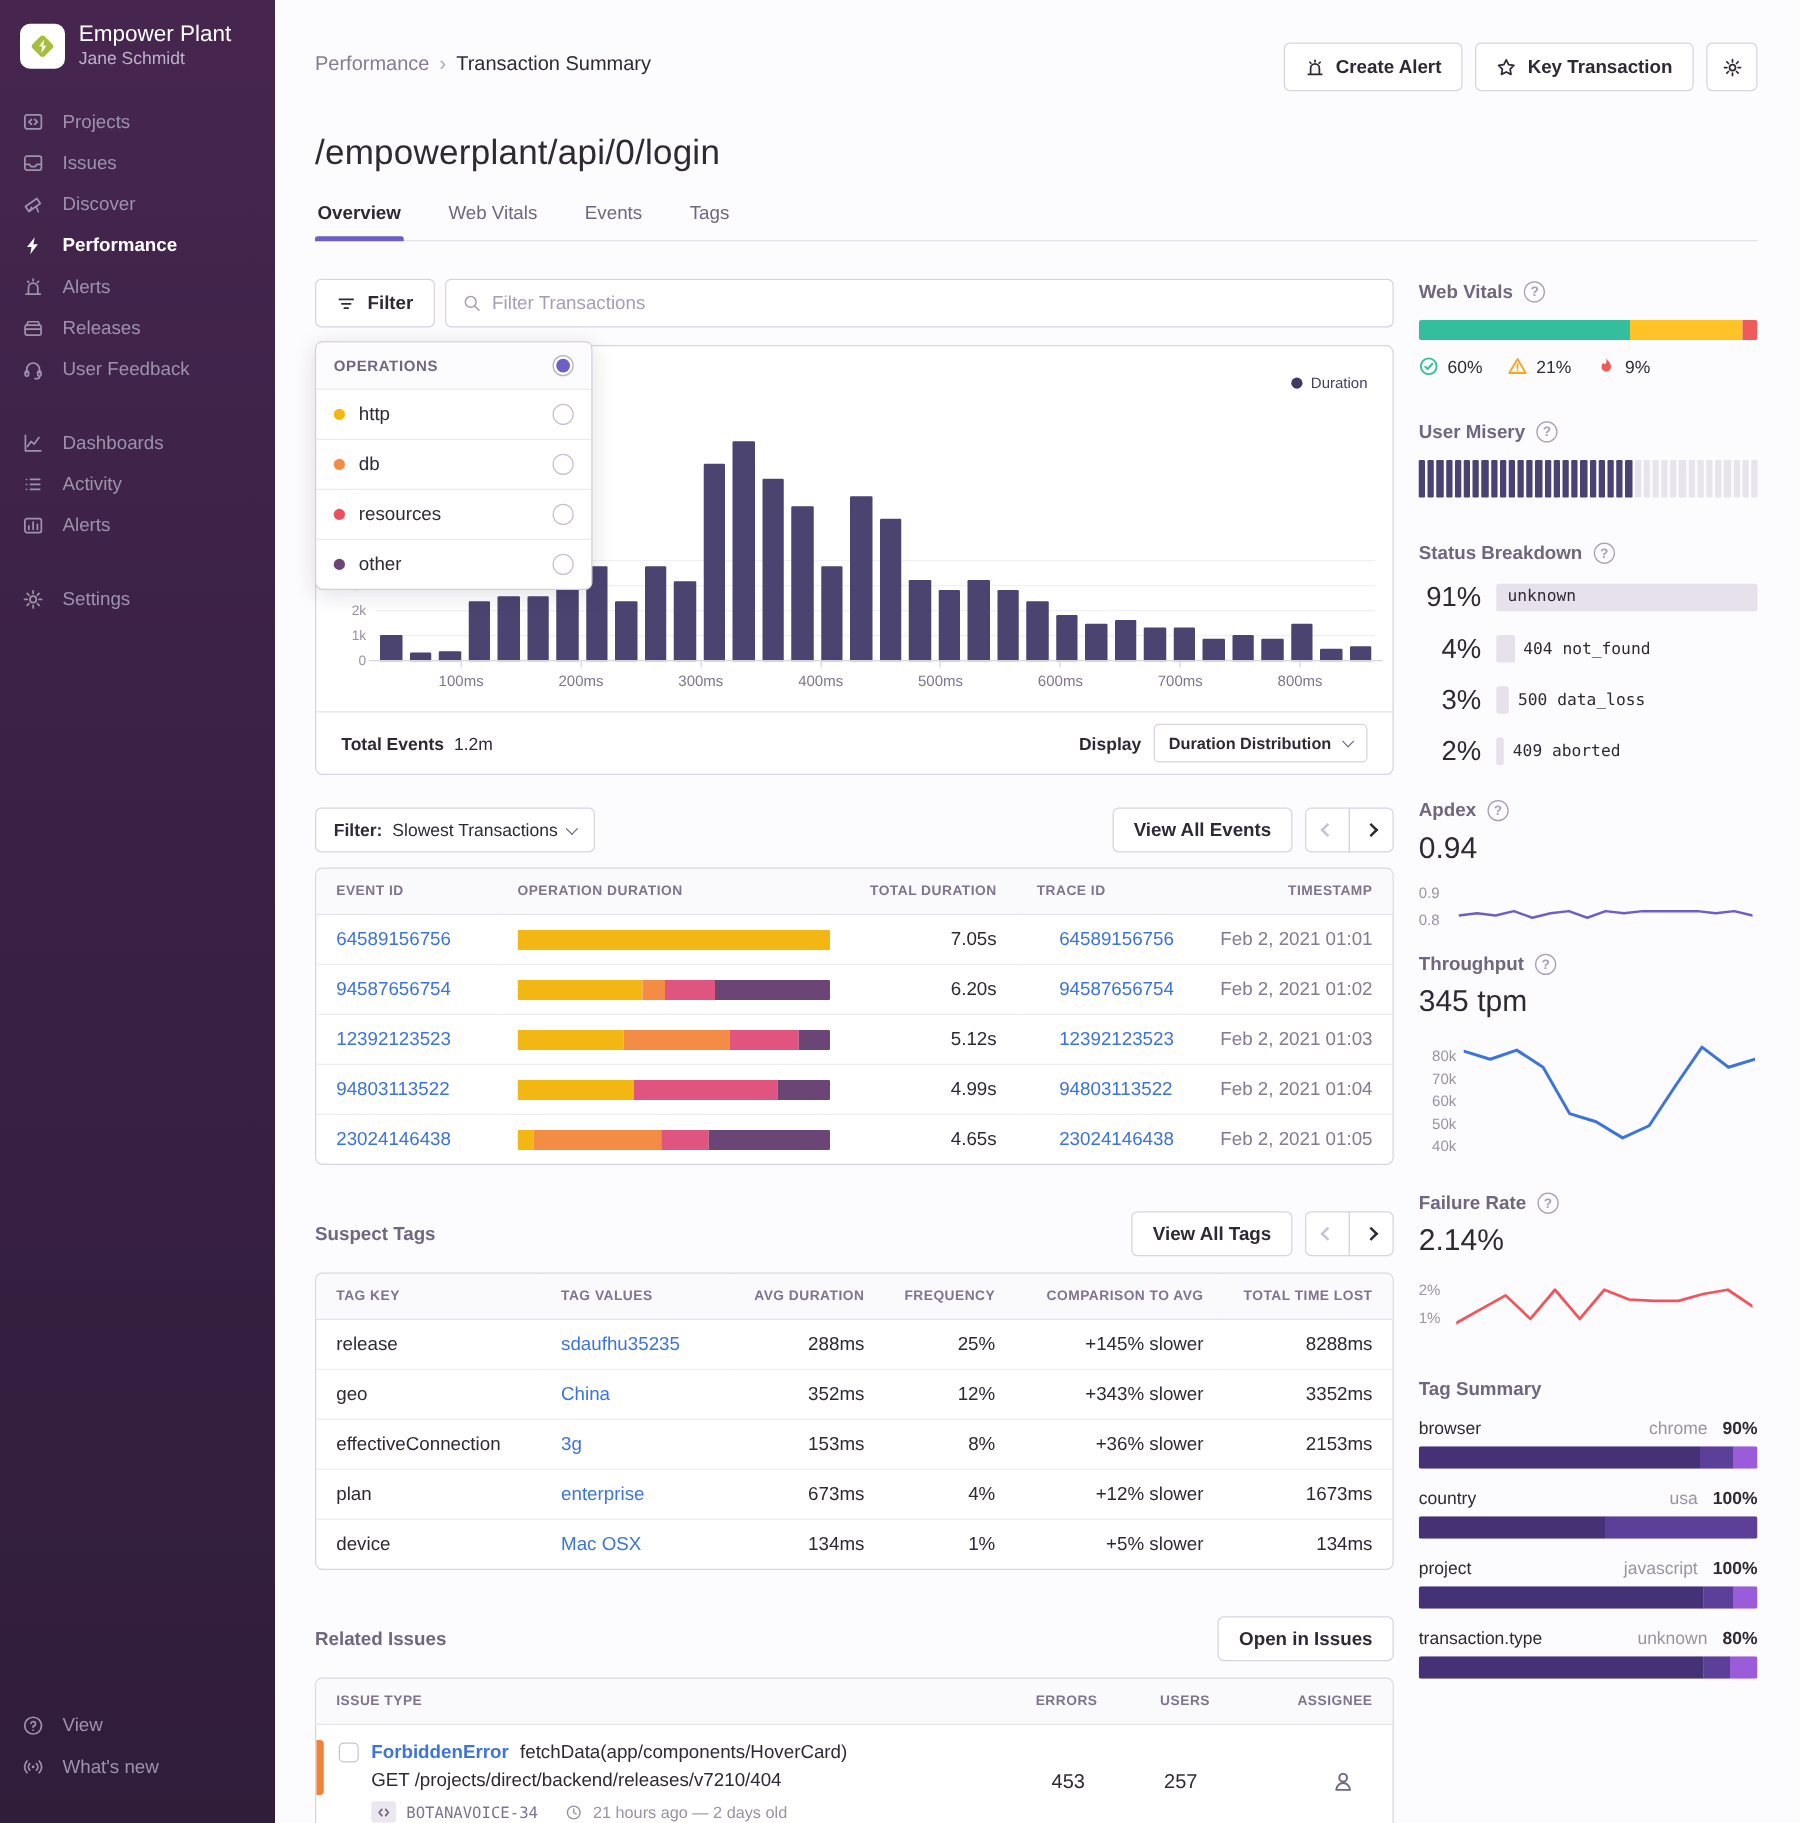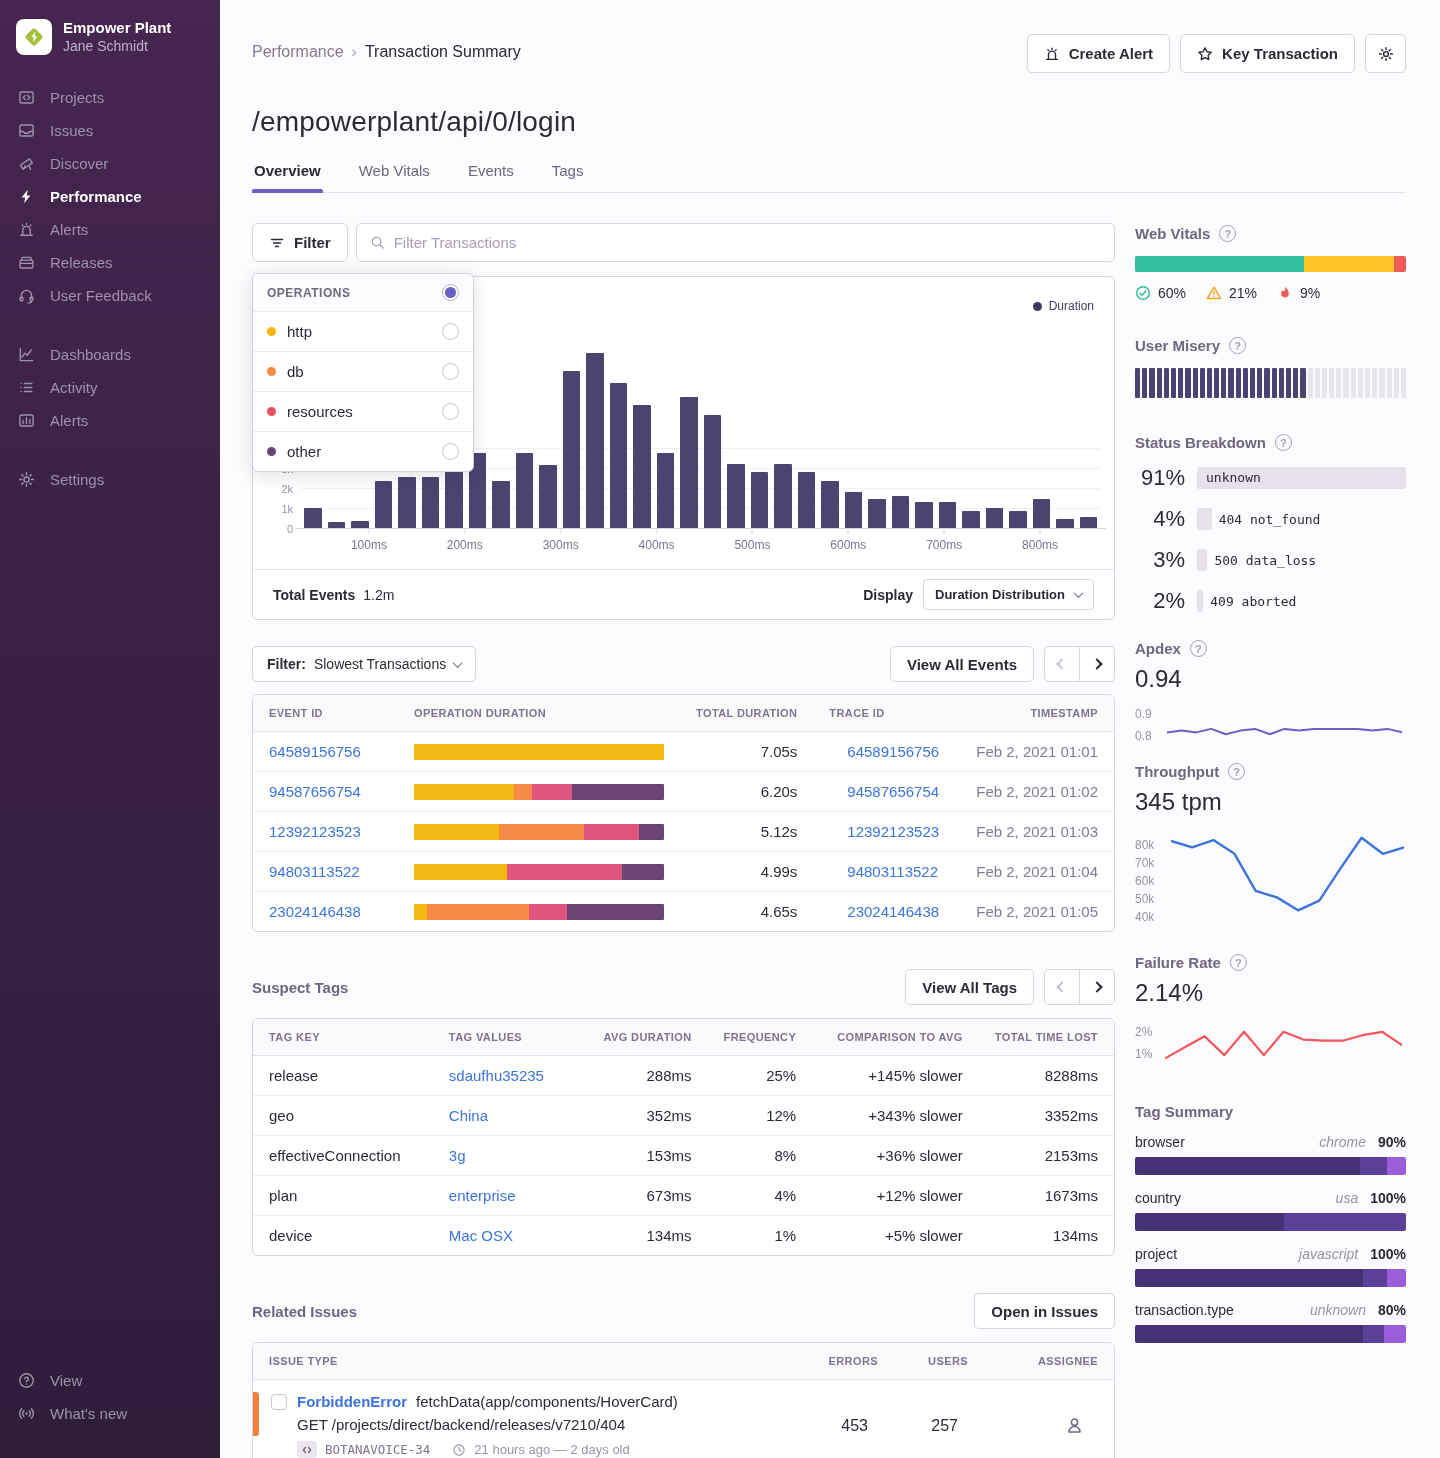--- a/index.html
+++ b/index.html
@@ -3,21 +3,21 @@
 <meta charset="utf-8">
 <style>
   * { box-sizing: border-box; margin: 0; padding: 0; }
   body { font-family: "Liberation Sans", sans-serif; background:#FCFBFD; color:#2F2936; width:1440px; }
   .app { display:flex; width:1440px; min-height:1458px; }
 
   
   .sidebar { width:220px; flex-shrink:0; background:linear-gradient(180deg,#46264f 0%, #3b2145 40%, #2f1d3a 100%); color:#9e92ac; display:flex; flex-direction:column; padding:18px 0 22px; }
   .org { display:flex; gap:11px; padding:0 16px 26px; align-items:center; cursor:pointer; }
   .org-avatar { width:36px; height:36px; background:#fff; border-radius:8px; display:flex; align-items:center; justify-content:center; flex-shrink:0; }
-  .org-name { color:#fff; font-weight:700; font-size:15px; line-height:19px;text-align:right; }
+  .org-name { color:#fff; font-weight:400; font-size:18px; line-height:19px;text-align:right; }
   .org-user { color:#bfb2c9; font-size:14px; line-height:18px; }
   .nav-group { margin-bottom:26px; }
   .nav-item { display:flex; align-items:center; gap:15px; padding:8px 18px; font-size:15px; cursor:pointer; }
   .nav-item.active { color:#fff; font-weight:700; }
   .nav-item .ic { width:17px; height:17px; }
   .sidebar-footer { margin-top:auto; }
   .sidebar-footer .nav-group:last-child { margin-bottom:0; margin-top:22px; }
 
   .ic { stroke:currentColor; fill:none; stroke-width:1.3; stroke-linecap:round; stroke-linejoin:round; display:block; }
 
@@ -141,27 +141,27 @@
   .misery span { flex:1; border-radius:1px; }
   .sb-row { display:flex; align-items:center; gap:12px; margin-bottom:15px; }
   .sb-pct { width:50px; text-align:right; font-size:22px; color:#2f2936; flex-shrink:0; }
   .sb-bar { flex:1; position:relative; height:22px; display:flex; align-items:center; }
   .sb-fill { height:22px; background:#e7e1ec; border-radius:2px; flex-shrink:0; }
   .sb-label { font-family:"DejaVu Sans Mono", monospace; font-size:13px; color:#2f2936; }
   .sb-label.inside { position:absolute; left:9px; top:3px; }
   .sb-label.outside { margin-left:7px; }
   .rail-value { font-size:24px; color:#2f2936; margin:2px 0 12px; }
   .spark-wrap { display:flex; gap:6px; }
-  .ytick-col { font-size:12px; color:#9a92a5; text-align:left; flex-shrink:0; }
+  .ytick-col { font-size:12px; color:#9a92a5; text-align:right; flex-shrink:0; }
   .ytick-col div { line-height:18px; }
   .spark-rel { position:relative; flex:1; }
   .spark-rel .yt { position:absolute; left:0; font-size:12px; color:#9a92a5; }
   .ts-row-head { display:flex; justify-content:space-between; align-items:baseline; font-size:14px; }
   .ts-key { color:#2f2936; }
-  .ts-val { color:#9a92a5;font-style:italic; }
+  .ts-val { color:#9a92a5; }
   .ts-pct { color:#2f2936; font-weight:700; margin-left:12px; }
   .ts-bar { height:18px; display:flex; border-radius:2px; overflow:hidden; margin:7px 0 15px; }
   .rail svg.spark { display:block; }
 </style>
 </head>
 <body>
 
 <div class="app">
 
   <aside class="sidebar">

